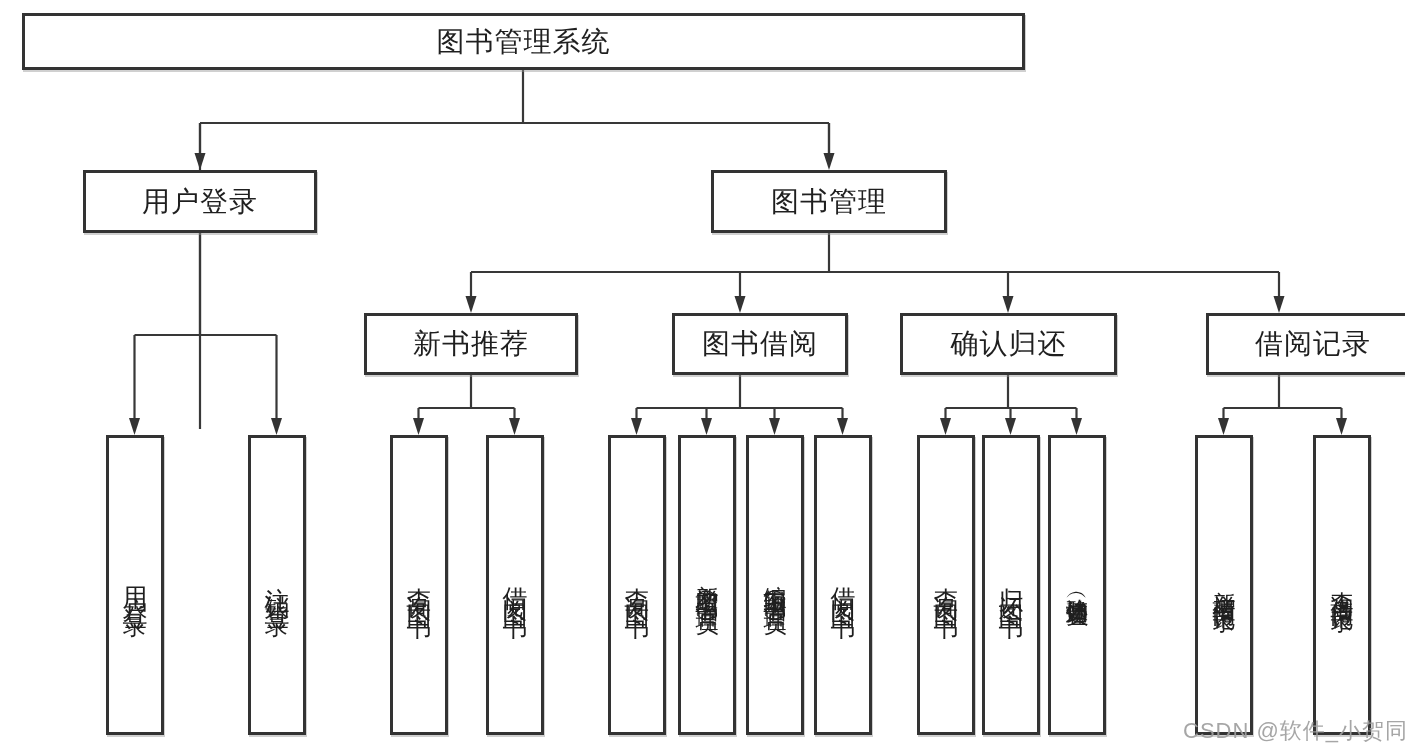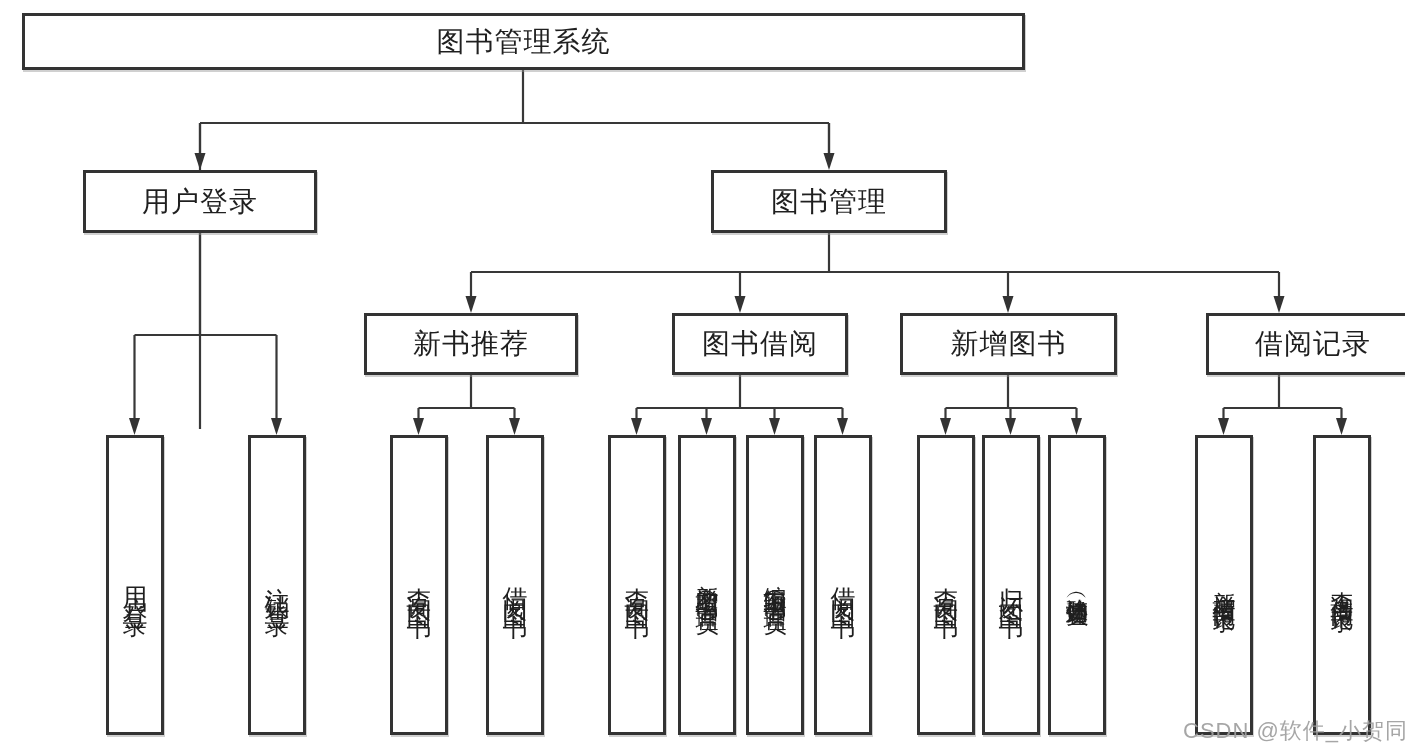--- a/index.html
+++ b/index.html
@@ -158,21 +158,21 @@
     <span>图书管理</span>
   </div>
 
   <div class="node h lvl3 new-book">
     <span>新书推荐</span>
   </div>
   <div class="node h lvl3 book-borrow">
     <span>图书借阅</span>
   </div>
   <div class="node h lvl3 cur-borrow">
-    <span>新增图书</span>
+    <span>确认归还</span>
   </div>
   <div class="node h lvl3 bor-record">
     <span>借阅记录</span>
   </div>
 
   <div class="node v leaf lf1">
     <span>用户登录</span>
   </div>
   <div class="node v leaf lf2">
     <span>注销登录</span>

